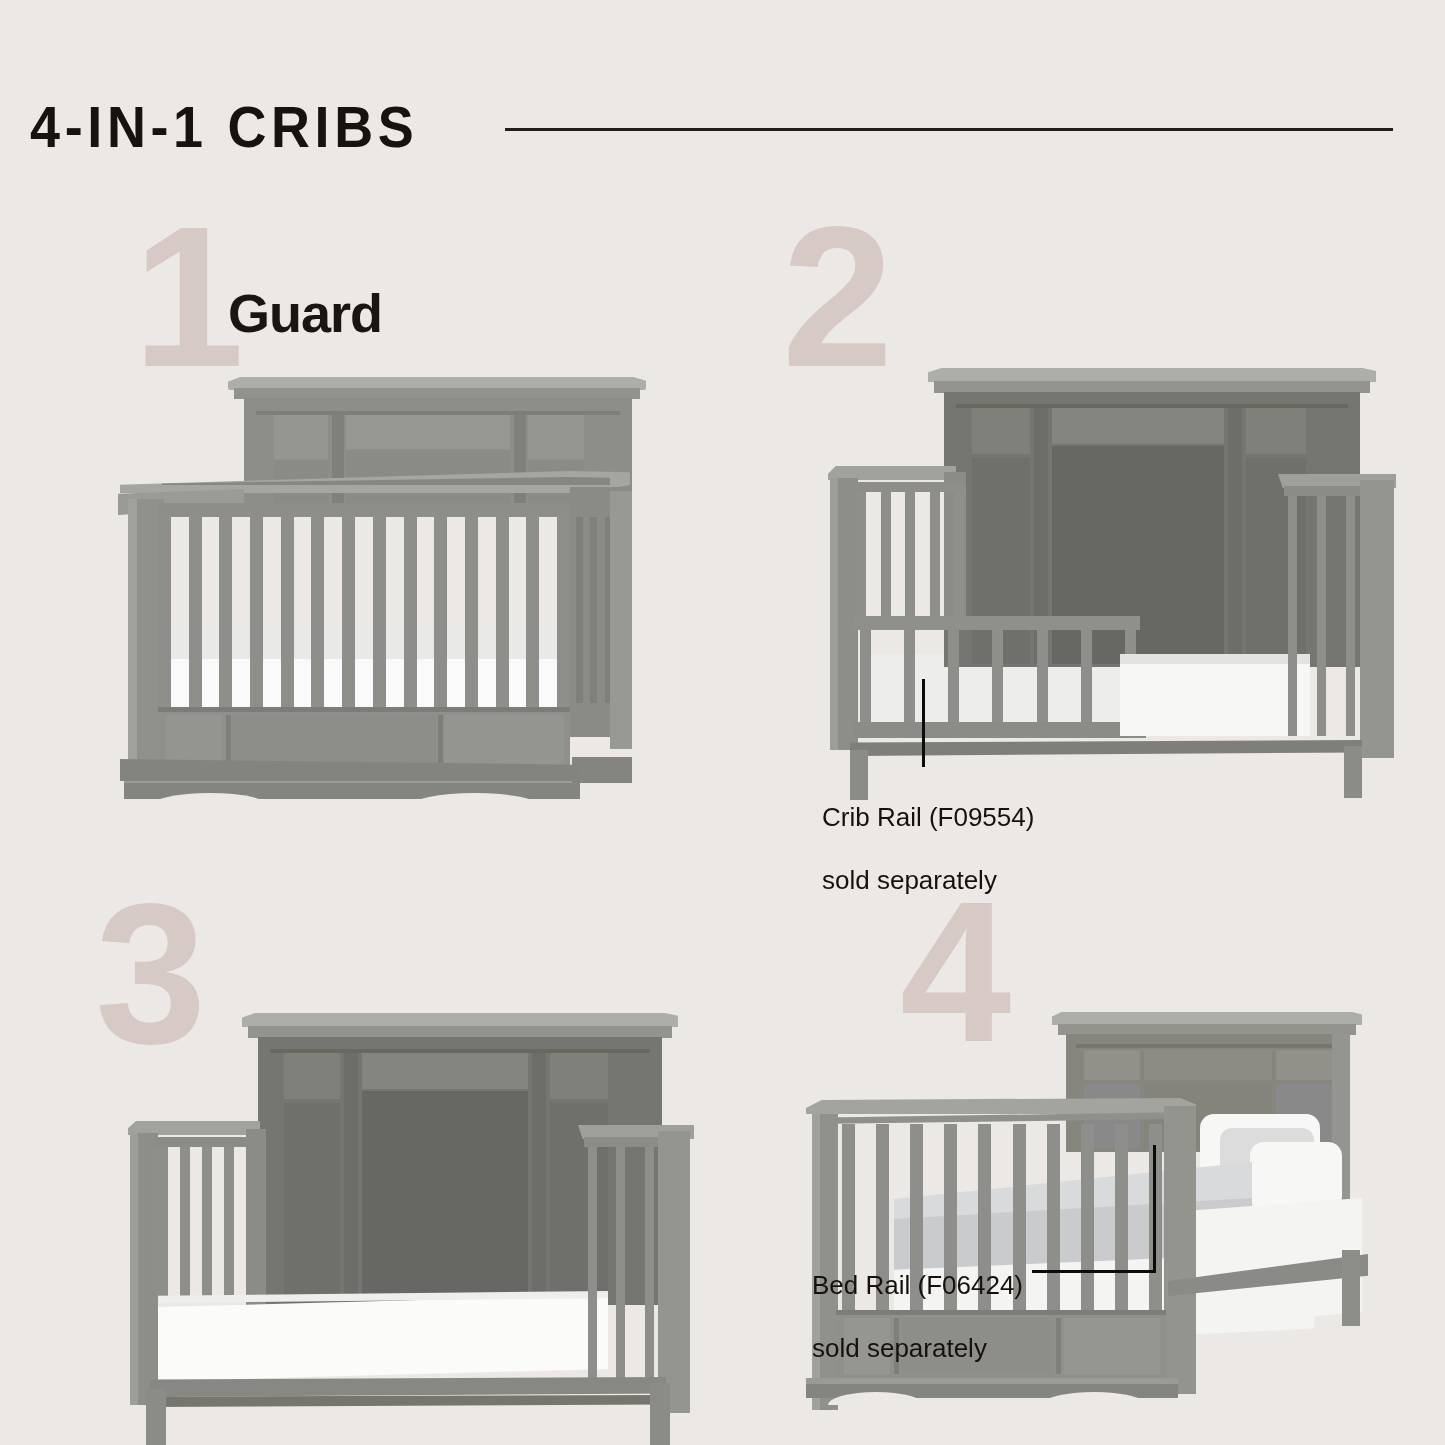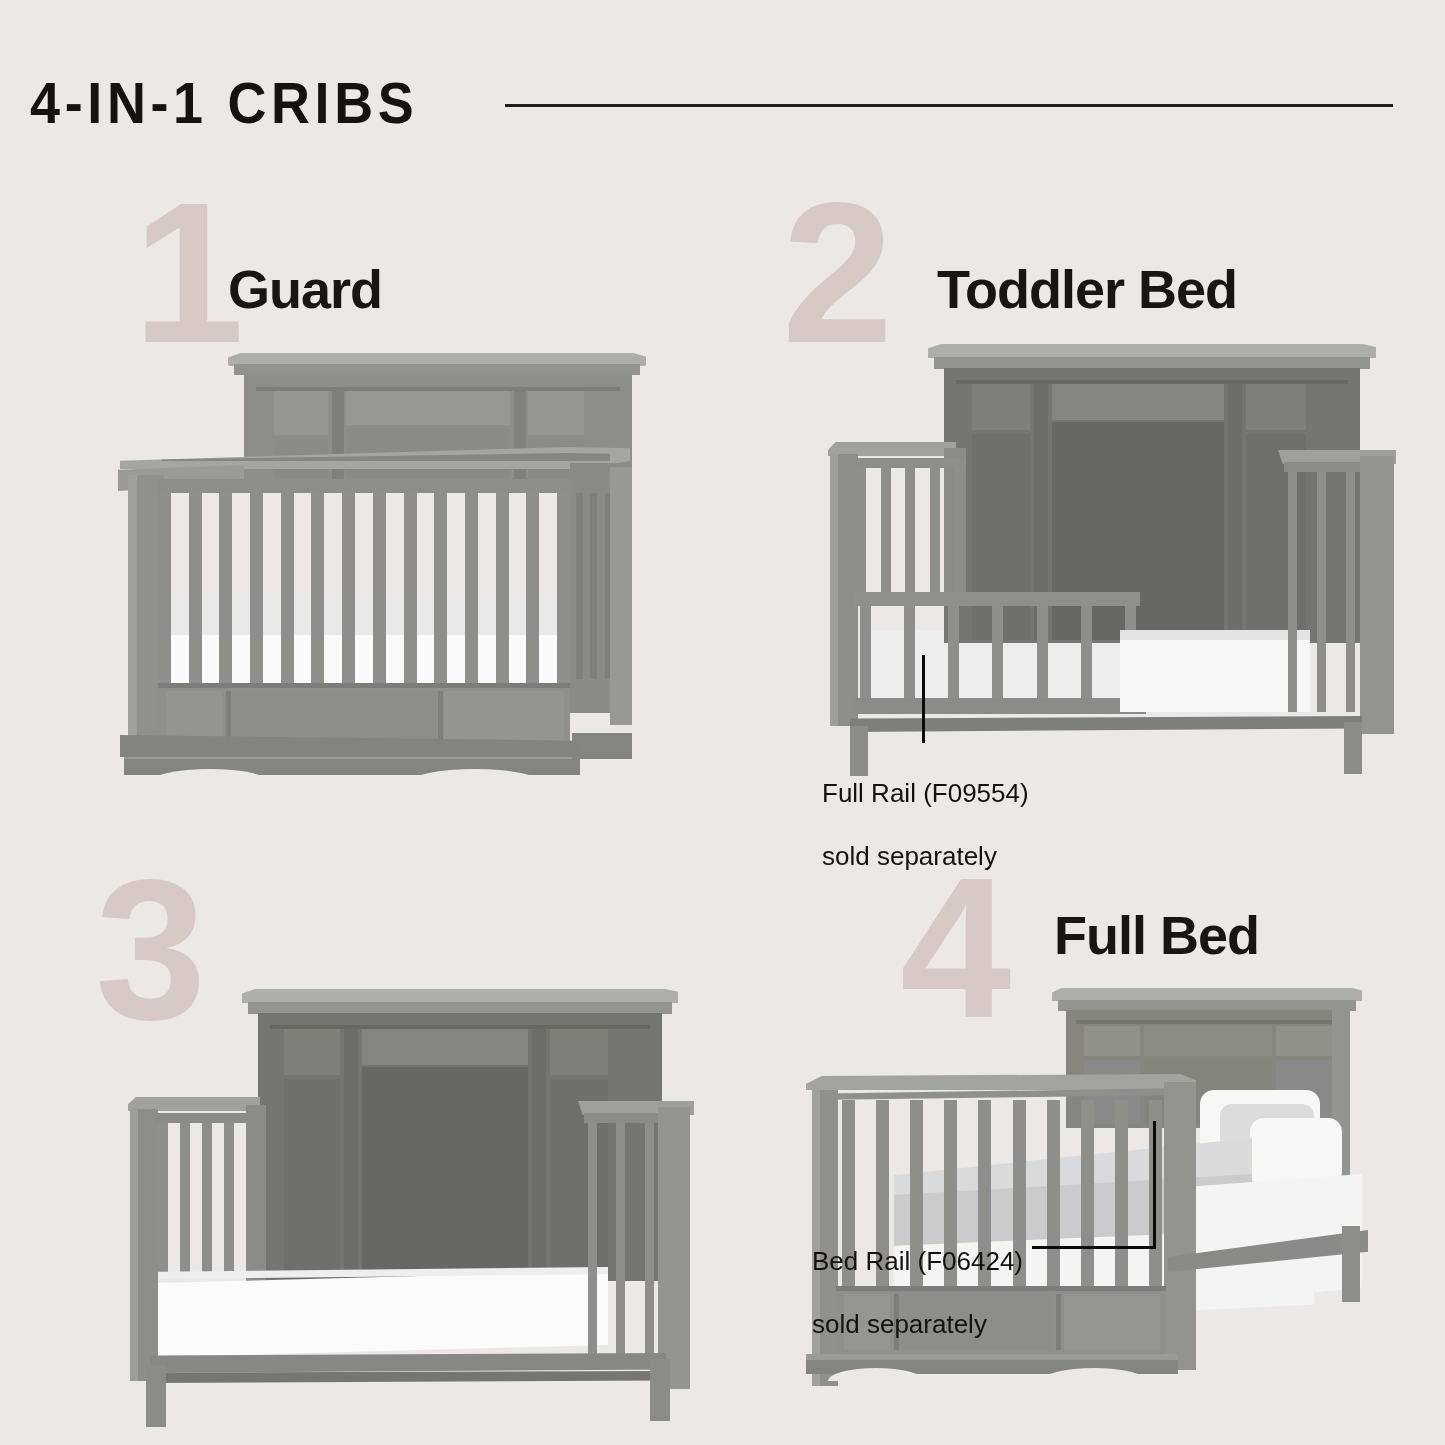--- a/index.html
+++ b/index.html
@@ -3,21 +3,21 @@
 <meta charset="utf-8">
 <style>
   html,body{margin:0;padding:0;}
   body{
     width:1445px;height:1445px;
     background:#ece8e5;
     font-family:"Liberation Sans", sans-serif;
     overflow:hidden;
     position:relative;
   }
-  .page{position:absolute;inset:0;}
+  .page{position:absolute;inset:0;margin-top:24px;}
 
   
   .header{position:absolute;left:0;top:0;width:1445px;height:190px;}
   .title{
     position:absolute;left:30px;top:74px;
     font-size:58px;font-weight:bold;letter-spacing:5px;
     color:#17120f;line-height:1;
     font-family:"Liberation Sans", sans-serif;
     transform:scaleX(.93);transform-origin:left center;
   }
@@ -182,21 +182,20 @@
       <div class="scallop" style="left:300px;top:434px;width:130px;height:14px;"></div>
 
       <div class="plinth" style="left:462px;top:398px;width:60px;height:26px;"></div>
       <div class="piece" style="left:10px;top:400px;width:460px;height:22px;background:#84847f;
            clip-path:polygon(0 100%,0 0,100% 26%,100% 100%);"></div>
     </div>
   </div>
 
   <div class="panel p2">
     <div class="bignum">2</div>
-    <div class="heading">Toddler Bed</div>
 
     <div class="art" style="left:98px;top:140px;width:580px;height:420px;">
 
       <div class="piece" style="left:108px;top:14px;width:448px;height:14px;background:#aeaea9;
            clip-path:polygon(0 30%,3% 0,97% 0,100% 22%,100% 100%,0 100%);"></div>
       <div class="piece" style="left:114px;top:27px;width:436px;height:12px;background:#94948f;"></div>
 
       <div class="piece" style="left:124px;top:38px;width:416px;height:275px;background:#757571;"></div>
       <div class="piece" style="left:136px;top:50px;width:392px;height:4px;background:#68685f;"></div>
       <div class="piece" style="left:152px;top:54px;width:58px;height:46px;background:#80807b;"></div>
@@ -251,21 +250,21 @@
       <div class="piece" style="left:540px;top:126px;width:34px;height:278px;background:#949490;"></div>
 
       <div class="piece" style="left:30px;top:386px;width:512px;height:16px;background:#7e7e7a;
            clip-path:polygon(0 16%,100% 0,100% 78%,0 100%);"></div>
       <div class="piece" style="left:30px;top:396px;width:18px;height:50px;background:#8b8b87;"></div>
       <div class="piece" style="left:524px;top:392px;width:18px;height:52px;background:#8b8b87;"></div>
     </div>
 
     <div class="leader" style="left:200px;top:465px;width:3px;height:88px;"></div>
     <div class="anno" style="left:100px;top:556px;">
-      <span>Full Rail (F09554)</span><br>
+      <span>Crib Rail (F09554)</span><br>
       <span>sold separately</span>
     </div>
   </div>
 
   <div class="panel p3">
     <div class="bignum">3</div>
 
     <div class="art" style="left:110px;top:125px;width:580px;height:420px;">
 
       <div class="piece" style="left:132px;top:14px;width:436px;height:14px;background:#aeaea9;
@@ -317,21 +316,20 @@
            clip-path:polygon(0 12%,100% 0,100% 82%,0 100%);"></div>
       <div class="piece" style="left:40px;top:396px;width:516px;height:12px;background:#76766f;
            clip-path:polygon(0 14%,100% 0,100% 80%,0 100%);"></div>
       <div class="piece" style="left:36px;top:390px;width:20px;height:62px;background:#8b8b87;"></div>
       <div class="piece" style="left:540px;top:384px;width:20px;height:62px;background:#8b8b87;"></div>
     </div>
   </div>
 
   <div class="panel p4">
     <div class="bignum">4</div>
-    <div class="heading">Full Bed</div>
 
     <div class="art" style="left:80px;top:128px;width:600px;height:420px;">
 
       <div class="piece" style="left:250px;top:10px;width:310px;height:13px;background:#aeaea9;
            clip-path:polygon(0 34%,3% 0,97% 0,100% 20%,100% 100%,0 100%);"></div>
       <div class="piece" style="left:256px;top:22px;width:298px;height:11px;background:#94948f;"></div>
       <div class="piece" style="left:264px;top:32px;width:282px;height:118px;background:#86867f;"></div>
       <div class="piece" style="left:274px;top:42px;width:262px;height:4px;background:#76766f;"></div>
       <div class="piece" style="left:282px;top:48px;width:56px;height:30px;background:#91918a;"></div>
       <div class="piece" style="left:342px;top:48px;width:128px;height:30px;background:#8c8c85;"></div>

